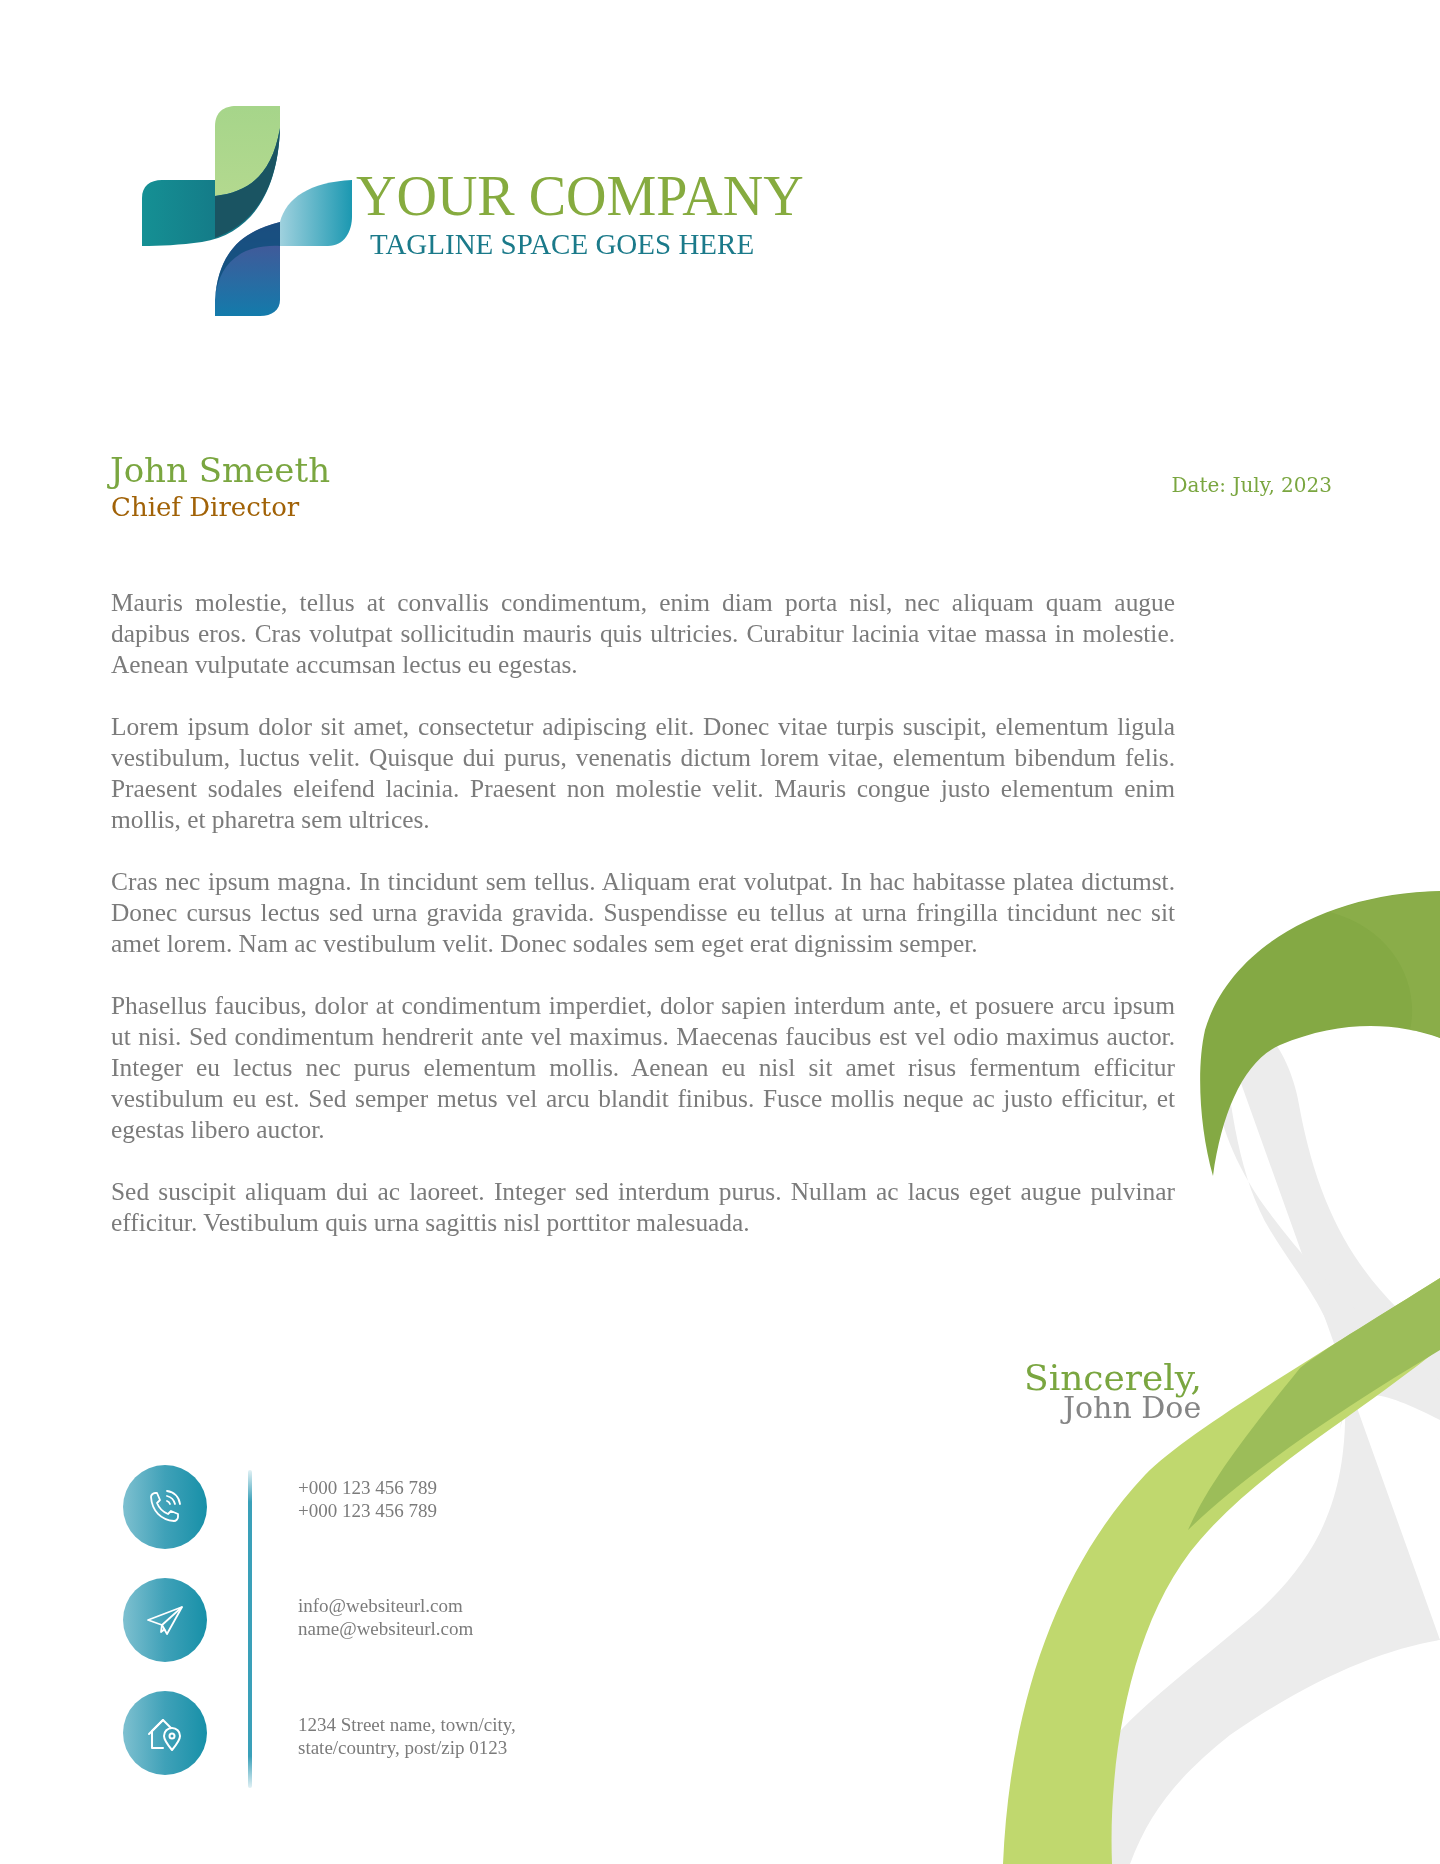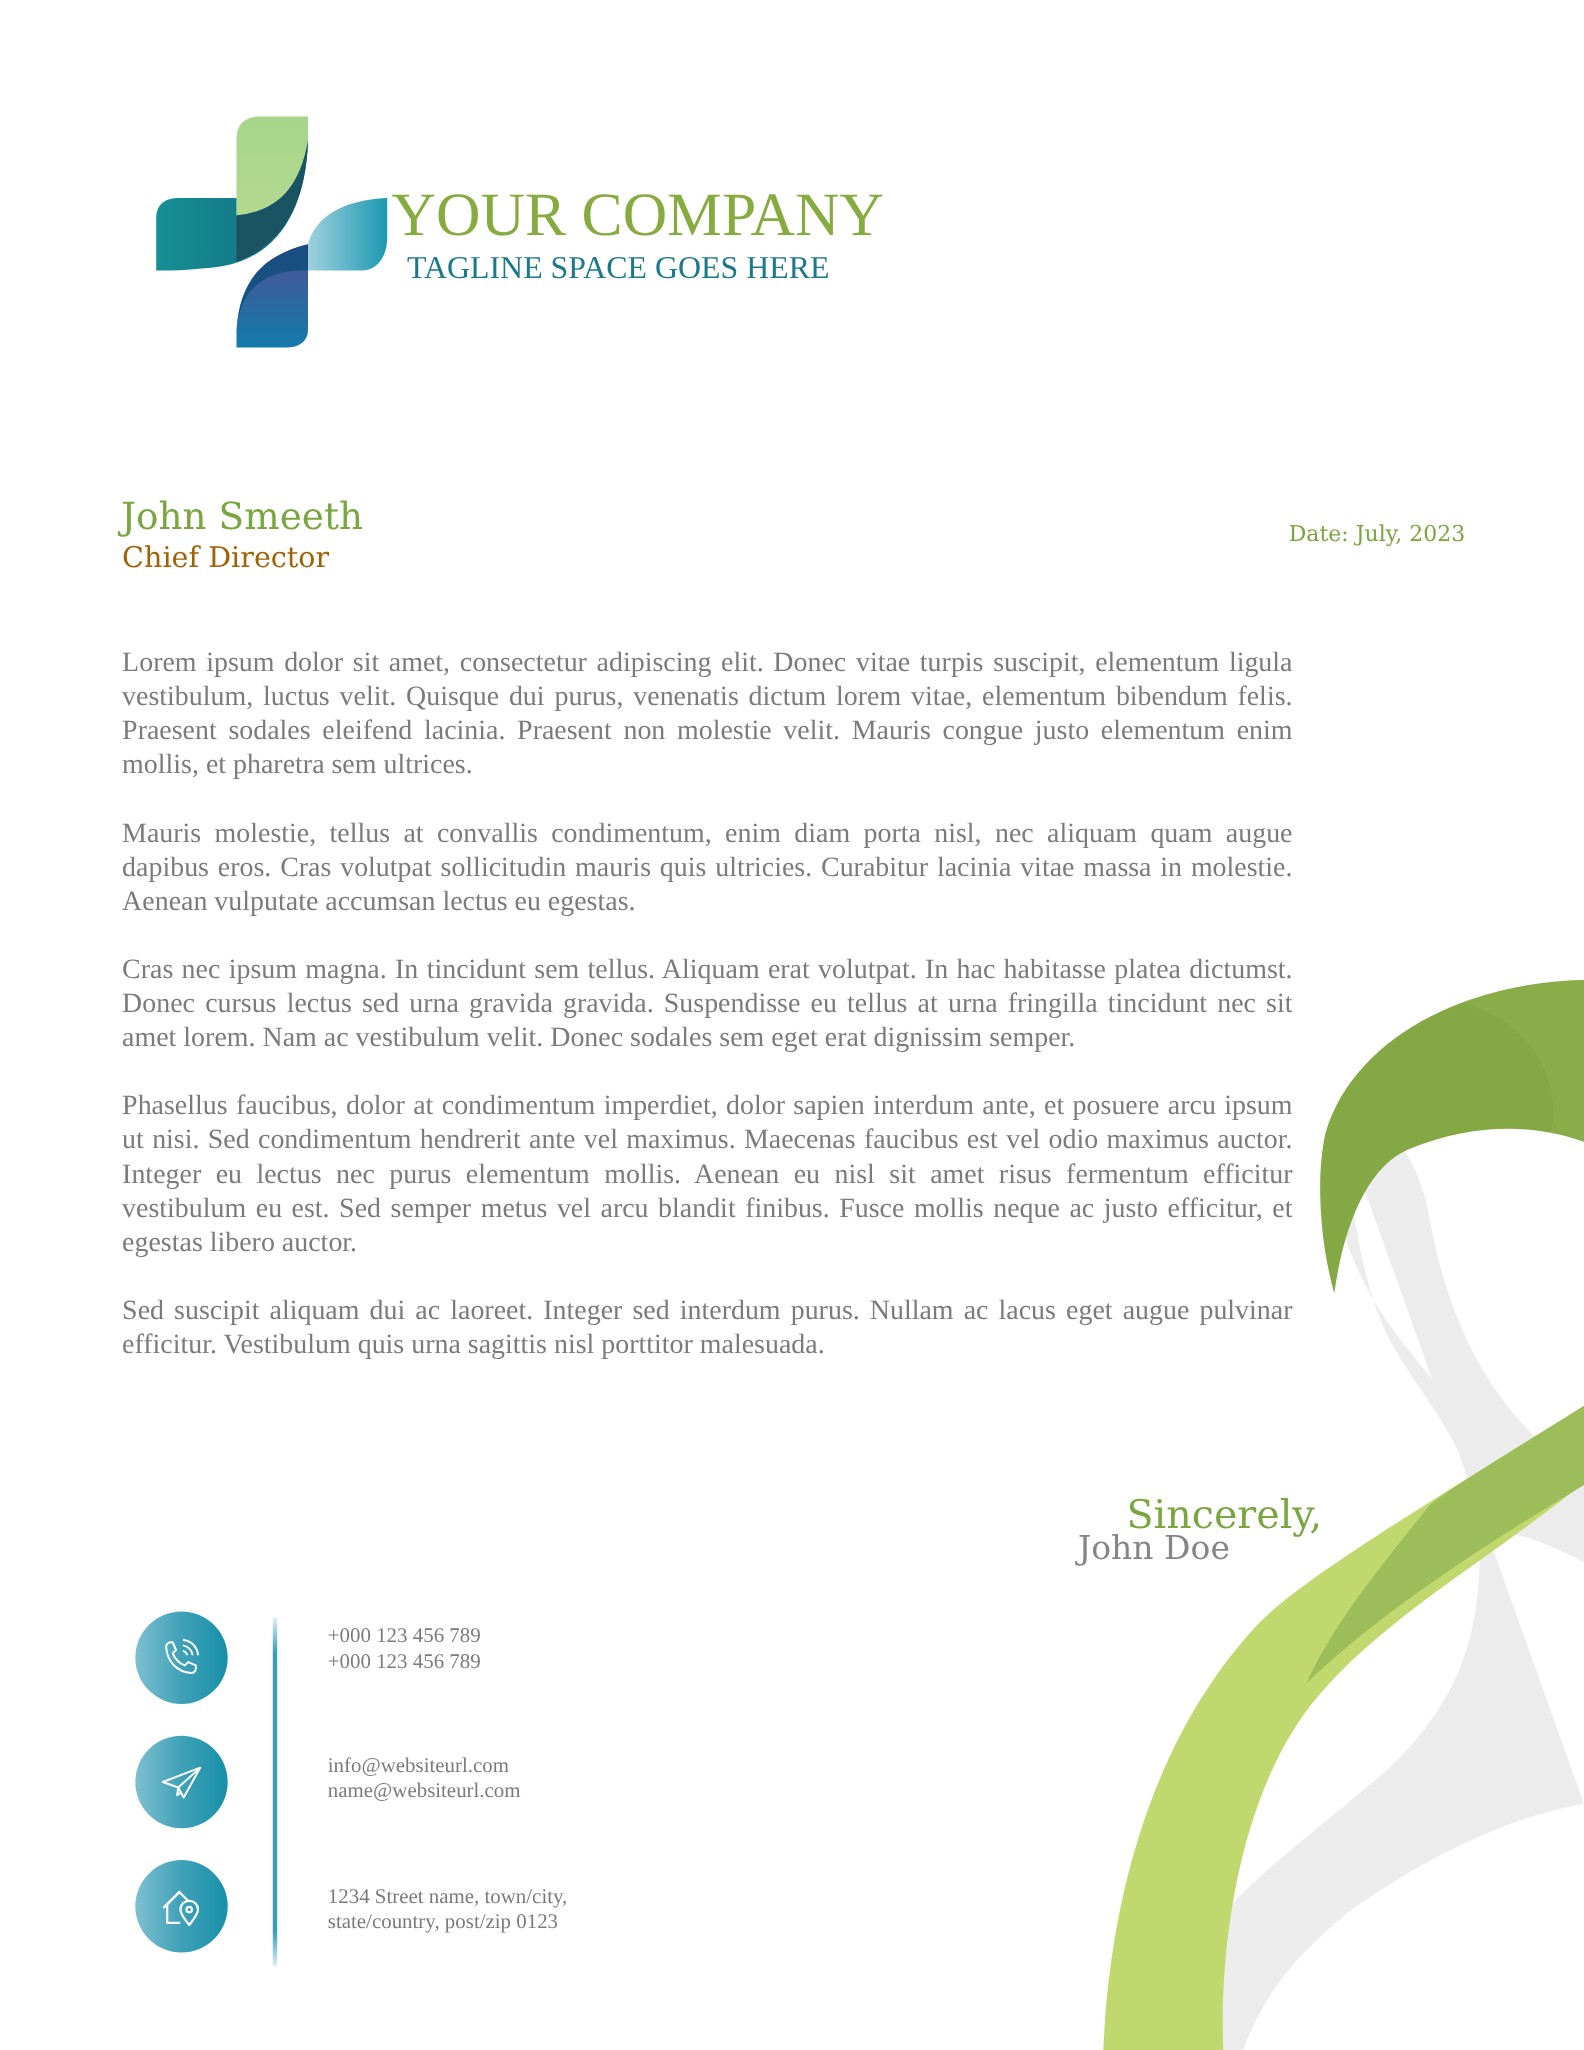--- a/index.html
+++ b/index.html
@@ -13,21 +13,21 @@
     .tagline { position: absolute; left: 370px; top: 228px; font-family: "Liberation Serif", serif; font-size: 29px; line-height: 32px; color: #1b7a8a; white-space: nowrap; }
 
     .sender-name { position: absolute; left: 110px; top: 450px; font-size: 34px; line-height: 40px; color: #7aa640; white-space: nowrap; font-family: "DejaVu Serif", serif; text-align: right; }
     .sender-title { position: absolute; left: 111px; top: 491px; font-size: 26px; line-height: 32px; color: #a16207; white-space: nowrap; font-family: "DejaVu Serif", serif; }
     .date { position: absolute; right: 108px; top: 472px; font-size: 20px; line-height: 26px; color: #7aa640; white-space: nowrap; font-family: "DejaVu Serif", serif; }
 
     .body-text { position: absolute; left: 111px; top: 587px; width: 1064px; font-family: "Liberation Serif", serif; font-size: 25.4px; line-height: 31px; color: #7b7b7b; text-align: justify; hyphens: auto; }
     .body-text p { margin: 0 0 31px 0; }
 
     .closing { position: absolute; left: 1024px; top: 1346px; font-size: 36px; line-height: 42px; color: #7aa640; white-space: nowrap; font-family: "DejaVu Serif", serif; margin-top: 11px; }
-    .signer { position: absolute; left: 980px; top: 1390px; font-size: 30px; line-height: 36px; color: #858585; white-space: nowrap; font-family: "DejaVu Serif", serif; text-align: right; }
+    .signer { position: absolute; left: 1063px; top: 1390px; font-size: 30px; line-height: 36px; color: #858585; white-space: nowrap; font-family: "DejaVu Serif", serif; text-align: right; }
 
     .contact-circle { position: absolute; width: 84px; height: 84px; border-radius: 50%; background: linear-gradient(90deg, #7ec0d0 0%, #3fa1b8 50%, #1790a8 100%); display: flex; align-items: center; justify-content: center; }
     .contact-circle svg { width: 44px; height: 44px; }
     .divider { position: absolute; left: 248px; top: 1470px; width: 4px; height: 318px; background: linear-gradient(180deg, rgba(58,160,185,0.15) 0%, #3aa0b9 10%, #3aa0b9 90%, rgba(58,160,185,0.15) 100%); border-radius: 2px; }
     .contact-text { position: absolute; left: 298px; font-family: "Liberation Serif", serif; font-size: 19px; line-height: 23px; color: #7b7b7b; white-space: nowrap; }
   </style>
 </head>
 <body>
 
 <div class="page">
@@ -79,22 +79,22 @@
     </svg>
   </div>
   <div class="company-name">YOUR COMPANY</div>
   <div class="tagline">TAGLINE SPACE GOES HERE</div>
 
   <div class="sender-name">John Smeeth</div>
   <div class="sender-title">Chief Director</div>
   <div class="date">Date: July, 2023</div>
 
   <div class="body-text">
+    <p>Mauris molestie, tellus at convallis condimentum, enim diam porta nisl, nec aliquam quam augue dapibus eros. Cras volutpat sollicitudin mauris quis ultricies. Curabitur lacinia vitae massa in molestie. Aenean vulputate accumsan lectus eu egestas.</p>
     <p>Lorem ipsum dolor sit amet, consectetur adipiscing elit. Donec vitae turpis suscipit, elementum ligula vestibulum, luctus velit. Quisque dui purus, venenatis dictum lorem vitae, elementum bibendum felis. Praesent sodales eleifend lacinia. Praesent non molestie velit. Mauris congue justo elementum enim mollis, et pharetra sem ultrices.</p>
-    <p>Mauris molestie, tellus at convallis condimentum, enim diam porta nisl, nec aliquam quam augue dapibus eros. Cras volutpat sollicitudin mauris quis ultricies. Curabitur lacinia vitae massa in molestie. Aenean vulputate accumsan lectus eu egestas.</p>
     <p>Cras nec ipsum magna. In tincidunt sem tellus. Aliquam erat volutpat. In hac habitasse platea dictumst. Donec cursus lectus sed urna gravida gravida. Suspendisse eu tellus at urna fringilla tincidunt nec sit amet lorem. Nam ac vestibulum velit. Donec sodales sem eget erat dignissim semper.</p>
     <p>Phasellus faucibus, dolor at condimentum imperdiet, dolor sapien interdum ante, et posuere arcu ipsum ut nisi. Sed condimentum hendrerit ante vel maximus. Maecenas faucibus est vel odio maximus auctor. Integer eu lectus nec purus elementum mollis. Aenean eu nisl sit amet risus fermentum efficitur vestibulum eu est. Sed semper metus vel arcu blandit finibus. Fusce mollis neque ac justo efficitur, et egestas libero auctor.</p>
     <p>Sed suscipit aliquam dui ac laoreet. Integer sed interdum purus. Nullam ac lacus eget augue pulvinar efficitur. Vestibulum quis urna sagittis nisl porttitor malesuada.</p>
   </div>
 
   <div class="closing">Sincerely,</div>
   <div class="signer">John Doe</div>
 
   <div class="contact-circle" style="left:123px; top:1465px;">
     <svg viewBox="0 0 44 44" fill="none" stroke="#ffffff" stroke-width="1.8" stroke-linecap="round" stroke-linejoin="round">

